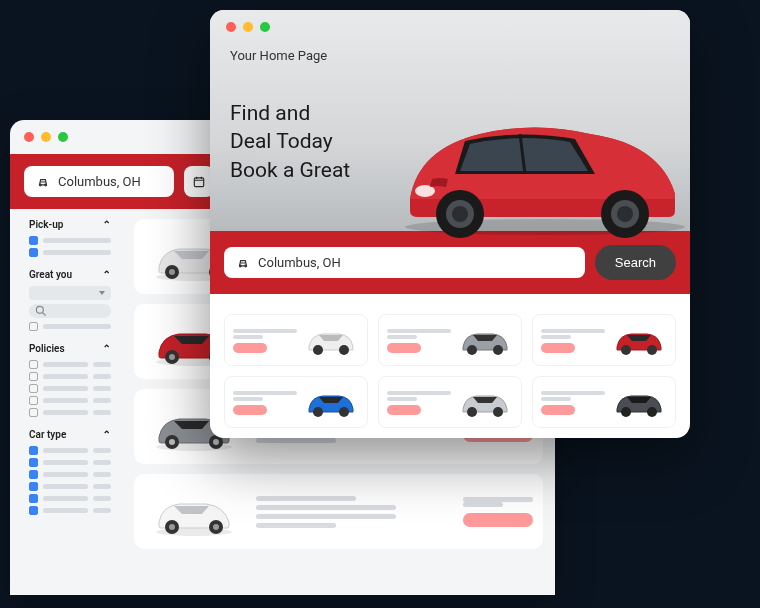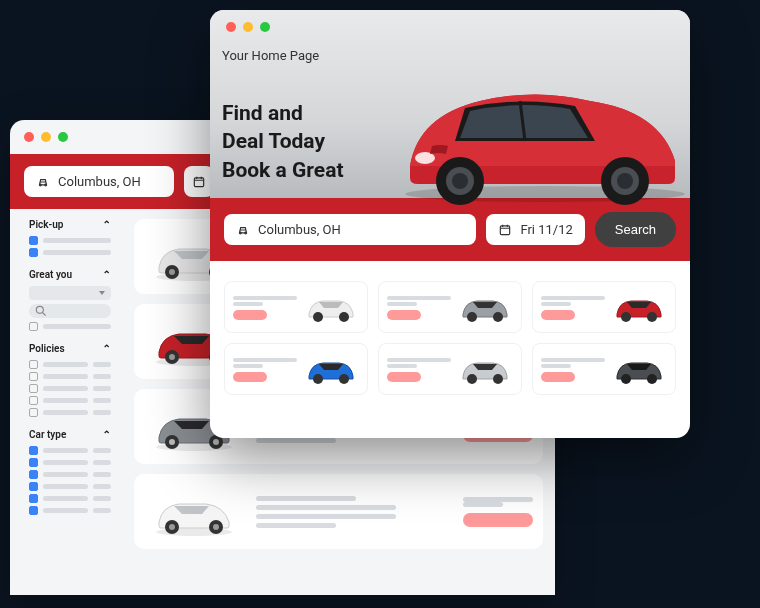--- a/index.html
+++ b/index.html
@@ -145,33 +145,33 @@
   left: 210px;
   top: 10px;
   width: 480px;
   height: 428px;
   background: #fff;
   border-radius: 14px;
   overflow: hidden;
   box-shadow: 0 20px 60px rgba(0,0,0,0.45);
 }
 .hero {
-  height: 188px;
+  height: 221px;
   background: linear-gradient(180deg, #e8eaec 0%, #d4d6d8 60%, #b8bbbe 100%);
   position: relative;
-  padding: 14px 12px;
+  padding: 14px 20px;
 }
 .hero-label {
   font-size: 13px;
   color: #333;
   margin-top: 24px;
 }
 .hero-title {
   font-size: 21px;
-  font-weight: 700;
+  font-weight: 400;
   color: #1a1a1a;
   line-height: 1.35;
   margin-top: 36px;
   max-width: 180px;
 }
 .hero-car {
   position: absolute;
   right: -10px;
   bottom: -8px;
   width: 330px;
@@ -494,27 +494,20 @@
   </div>
   <div class="fg-searchbar">
     <div class="pill" style="flex:1">
       <svg class="icon-car" viewBox="0 0 24 24" fill="none" stroke="#333" stroke-width="2">
           <path d="M5 17h14M6 17l1-5h10l1 5M7 12l1-4h8l1 4"></path>
           <circle cx="7.5" cy="17" r="1.5"></circle>
           <circle cx="16.5" cy="17" r="1.5"></circle>
         </svg>
       <span>Columbus, OH</span>
     </div>
-    <div class="pill">
-      <svg class="icon-cal" viewBox="0 0 24 24" fill="none" stroke="#333" stroke-width="2">
-          <rect x="4" y="5" width="16" height="15" rx="2"></rect>
-          <path d="M4 9h16M8 3v4M16 3v4"></path>
-        </svg>
-      <span>Fri 11/12</span>
-    </div>
     <button class="search-btn">Search</button>
   </div>
   <div class="fg-grid">
     <div class="mini-card">
       <div class="txt">
           <div class="skel"></div>
           <div class="skel" style="max-width:30px"></div>
           <div class="mini-price"></div>
         </div>
       <svg class="mini-car" viewBox="0 0 56 34">

